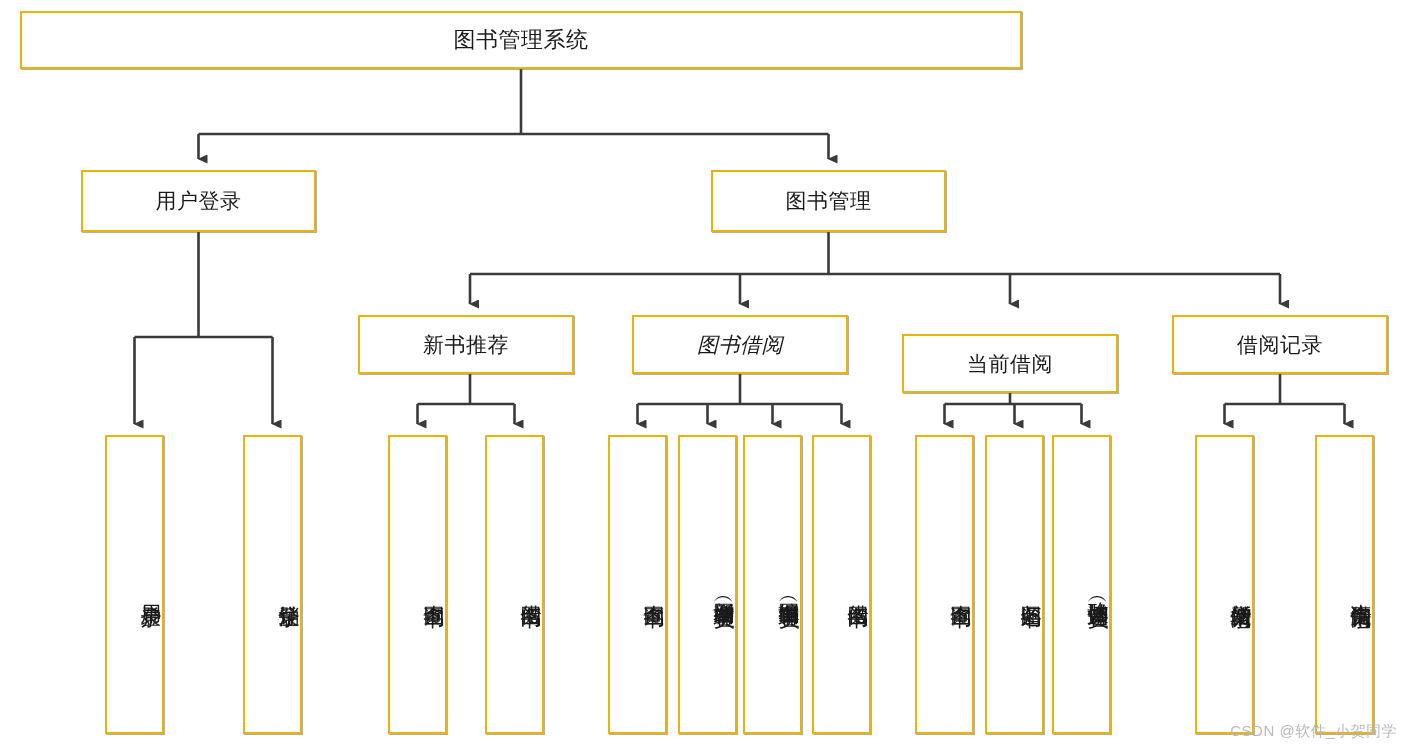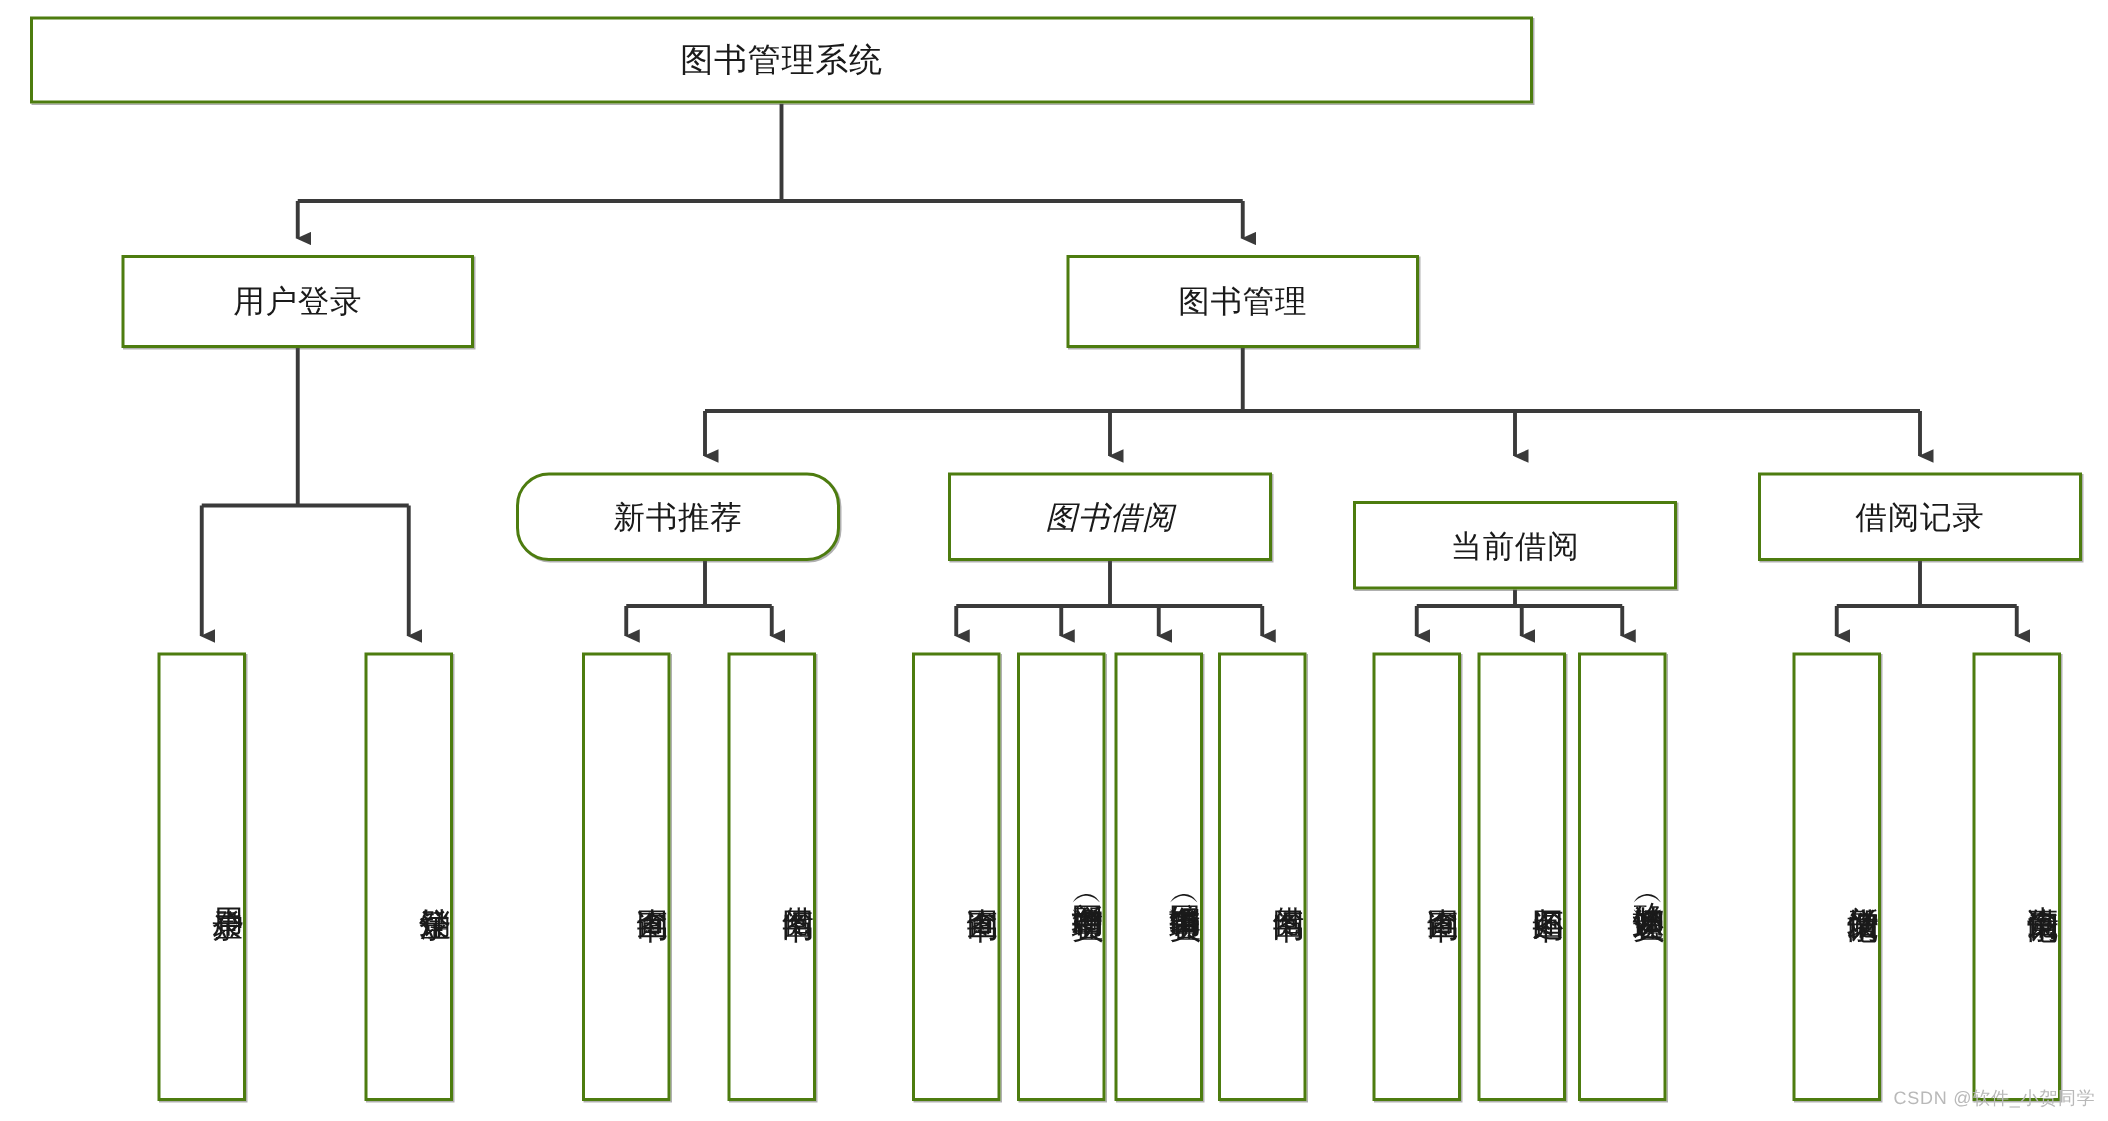--- a/index.html
+++ b/index.html
@@ -20,21 +20,21 @@
   #tree-svg {
     position: absolute;
     left: 0;
     top: 0;
     width: 1405px;
     height: 747px;
   }
   .node-box {
     position: absolute;
     box-sizing: border-box;
-    border: 2px solid #4d7c0f;
+    border: 2px solid #eab308;
     background: #ffffff;
     display: flex;
     align-items: center;
     justify-content: center;
     color: #1a1a1a;
     box-shadow: 1px 1px 0 rgba(80,80,80,0.45);
   }
   .node-box.horizontal {
     font-size: 21px;
     letter-spacing: 0.5px;
@@ -57,21 +57,21 @@
     white-space: pre;
   }
   .node-box.vertical .node-label {
     white-space: normal;
     text-align: start;
   }
   #watermark {
     position: absolute;
     right: 8px;
     bottom: 6px;
-    font-size: 12px;
+    font-size: 15px;
     color: #b9b9b9;
     letter-spacing: 0.5px;
     white-space: nowrap;
     user-select: none;
   }
 </style>
 </head>
 <body>
 
 <div id="diagram-root">
@@ -122,21 +122,21 @@
   <div id="node-layer">
       <div class="node-box horizontal root" style="left: 20px; top: 11px; width: 1002px; height: 58px;">
         <span class="node-label">图书管理系统</span>
       </div>
       <div class="node-box horizontal" style="left: 81px; top: 170px; width: 235px; height: 62px;">
         <span class="node-label">用户登录</span>
       </div>
       <div class="node-box horizontal" style="left: 711px; top: 170px; width: 235px; height: 62px;">
         <span class="node-label">图书管理</span>
       </div>
-      <div class="node-box horizontal" style="left: 344px; top: 315px; width: 216px; height: 59px; border-radius: 22px;">
+      <div class="node-box horizontal" style="left: 358px; top: 315px; width: 216px; height: 59px;">
         <span class="node-label">新书推荐</span>
       </div>
       <div class="node-box horizontal" style="left: 632px; top: 315px; width: 216px; height: 59px; font-style: italic;">
         <span class="node-label">图书借阅</span>
       </div>
       <div class="node-box horizontal" style="left: 902px; top: 334px; width: 216px; height: 59px;">
         <span class="node-label">当前借阅</span>
       </div>
       <div class="node-box horizontal" style="left: 1172px; top: 315px; width: 216px; height: 59px;">
         <span class="node-label">借阅记录</span>

